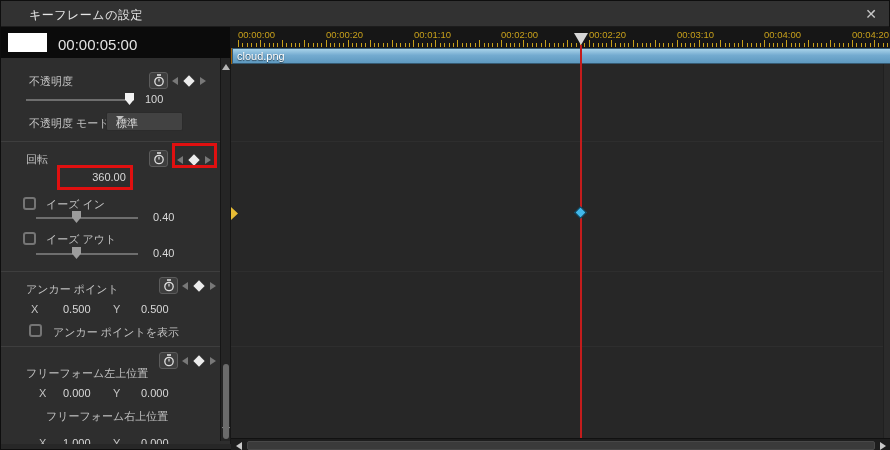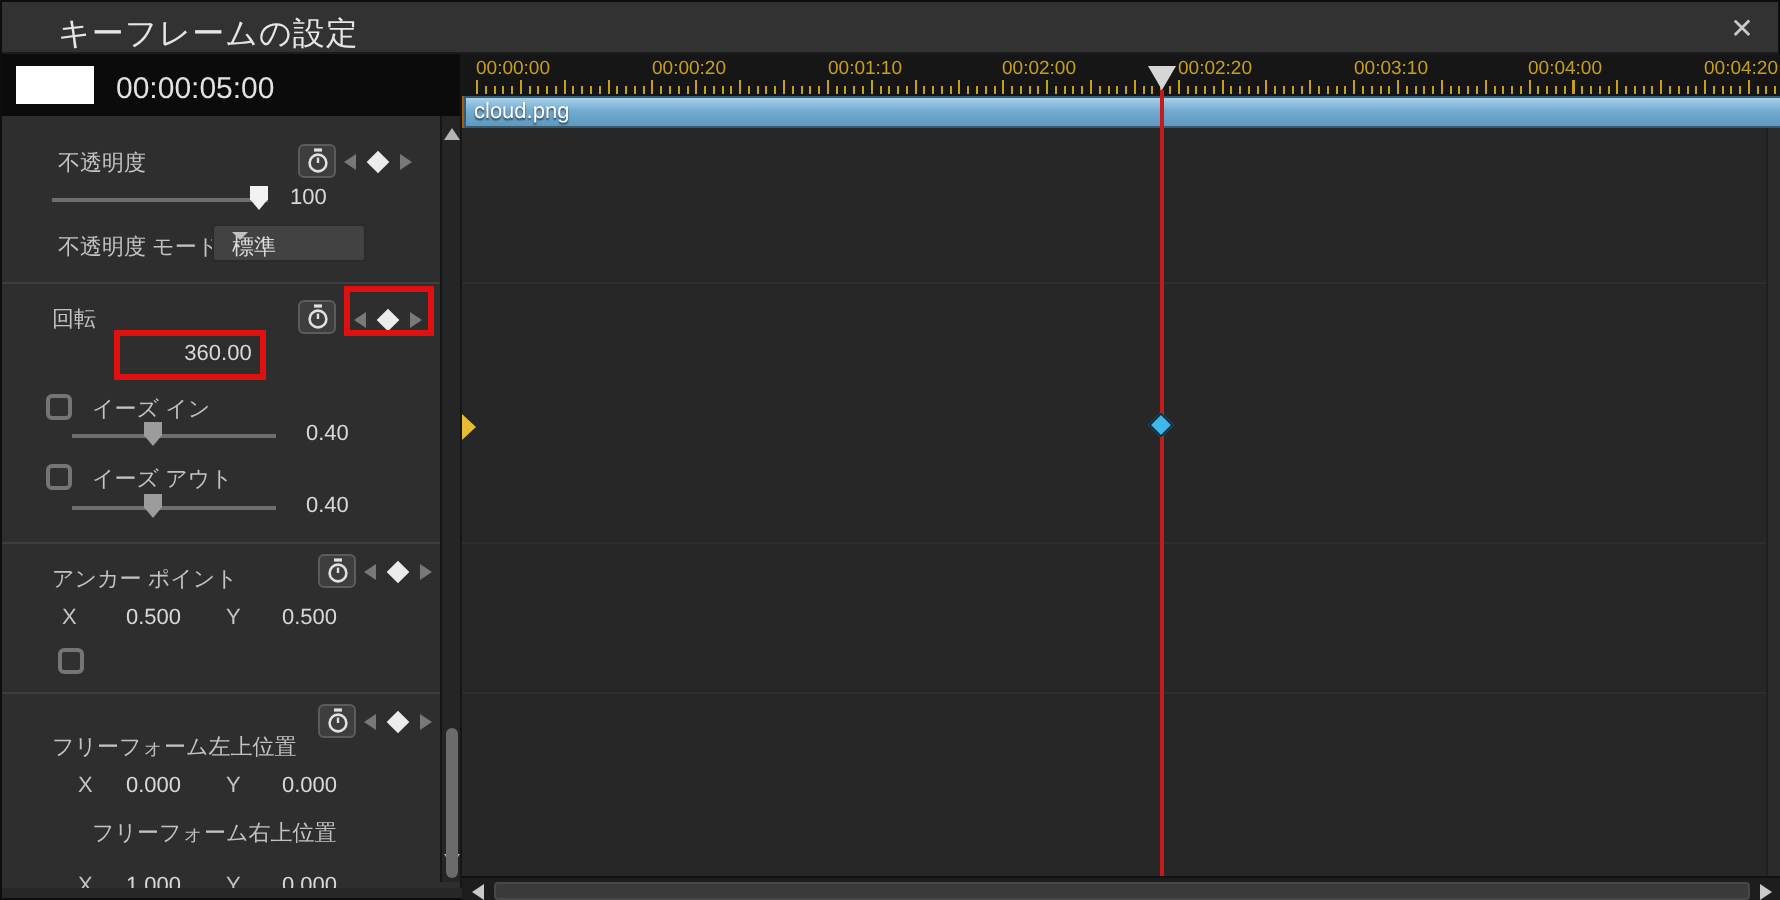--- a/index.html
+++ b/index.html
@@ -6,21 +6,21 @@
     --gold:#c7a01b; --red_annotation:#e01010; --playhead_red:#c41c1c;
     --keyframe_cyan:#41b7e9; --marker_yellow:#e7bc35;
     --clip_blue_light:#9ec9e3; --clip_blue_dark:#5e99c0;
   }
   *{margin:0;padding:0;box-sizing:border-box;}
   html,body{width:890px;height:450px;overflow:hidden;background:#272727;
     font-family:"Liberation Sans","DejaVu Sans",sans-serif;color:#c8c8c8;}
   .dialog{position:absolute;inset:0;width:890px;height:450px;background:#272727;border:1px solid #0e0e0e;}
   
   .titlebar{position:absolute;left:0;top:0;right:0;height:26px;background:#323232;border-bottom:1px solid #1c1c1c;}
-  .titlebar .title{position:absolute;left:28px;top:6px;font-size:16px;color:#e6e6e6;letter-spacing:.5px;}
+  .titlebar .title{position:absolute;left:28px;top:6px;font-size:12px;color:#e6e6e6;letter-spacing:.5px;}
   .close-btn{position:absolute;right:8px;top:3px;width:20px;height:20px;text-align:center;line-height:20px;font-size:14px;color:#c8c8c8;cursor:pointer;}
   
   .panel{position:absolute;left:0;top:26px;width:230px;height:417px;background:#2e2e2e;overflow:hidden;border-right:1px solid #161616;}
   .panel-header{position:absolute;left:0;top:0;width:230px;height:31px;background:#0b0b0b;}
   .thumb{position:absolute;left:7px;top:6px;width:39px;height:19px;background:#ffffff;}
   .duration{position:absolute;left:57px;top:9px;font-size:15px;color:#e2e2e2;}
   .divider{position:absolute;left:0;width:219px;height:1px;background:#3e3e3e;}
   .lbl{position:absolute;font-size:11px;color:#c2c2c2;white-space:nowrap;}
   .val{position:absolute;font-size:11px;color:#d8d8d8;white-space:nowrap;}
   
@@ -164,20 +164,21 @@
     <div class="kfnav" style="left:181px;top:250px;">
       <span class="arr-l"></span>
       <span class="kf-diamond"></span>
       <span class="arr-r"></span>
     </div>
     <span class="lbl" style="left:30px;top:276px;">X</span>
     <span class="val" style="left:62px;top:276px;">0.500</span>
     <span class="lbl" style="left:112px;top:276px;">Y</span>
     <span class="val" style="left:140px;top:276px;">0.500</span>
     <div class="checkbox" style="left:28px;top:297px;"></div>
+    <span class="lbl" style="left:52px;top:298px;">アンカー ポイントを表示</span>
 
     <div class="divider" style="top:319px;"></div>
 
     <div class="sw-btn" style="left:158px;top:325px;">
       <span>
           <svg width="12" height="13" viewBox="0 0 12 13">
             <circle cx="6" cy="7.5" r="4.2" fill="none" stroke="#e0e0e0" stroke-width="1.3"></circle>
             <line x1="6" y1="7.5" x2="6" y2="4.8" stroke="#e0e0e0" stroke-width="1.2"></line>
             <line x1="4" y1="1" x2="8" y2="1" stroke="#e0e0e0" stroke-width="1.6"></line>
           </svg>

